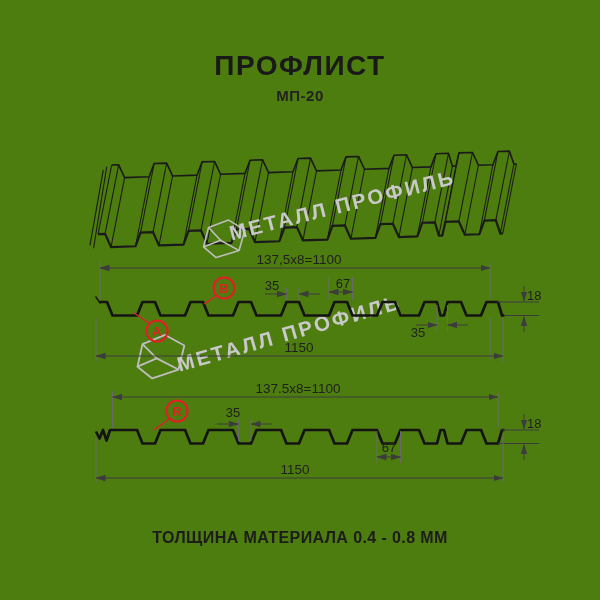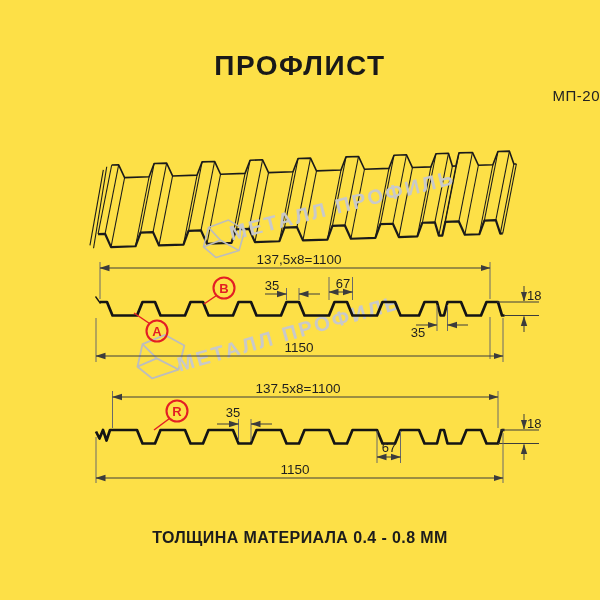--- a/index.html
+++ b/index.html
@@ -1,23 +1,23 @@
 <!DOCTYPE html>
 <html><head>
 <meta charset="utf-8">
 <style>
   html,body{margin:0;padding:0;background:#fff;}
-  .stage{position:relative;width:600px;height:600px;background:#fde047;overflow:hidden;
+  .stage{position:relative;width:600px;height:600px;background:#4d7c0f;overflow:hidden;
          font-family:"Liberation Sans",sans-serif;}
   .page-title{position:absolute;top:50px;left:0;width:600px;text-align:center;
 0              font-size:28px;font-weight:800;letter-spacing:1.5px;color:#191919;}
   .page-title{position:absolute;top:50px;left:0;width:600px;text-align:center;
               font-size:28px;font-weight:800;letter-spacing:1.5px;color:#191919;}
-  .page-subtitle{position:absolute;top:87px;left:0;width:600px;text-align:right;
-              font-size:15px;font-weight:400;letter-spacing:0.5px;color:#222222;}
+  .page-subtitle{position:absolute;top:87px;left:0;width:600px;text-align:center;
+              font-size:15px;font-weight:700;letter-spacing:0.5px;color:#222222;}
   .footer-note{position:absolute;top:529px;left:0;width:600px;text-align:center;
               font-size:16px;font-weight:700;letter-spacing:0.4px;color:#1c1c1c;}
   svg{position:absolute;left:0;top:0;}
   .profline{fill:none;stroke:#141414;stroke-width:2.7;stroke-linejoin:round;}
   .sheetline{fill:none;stroke:#1a1a1a;stroke-linejoin:round;}
   .dim{stroke:#3c3c3c;stroke-width:1;fill:none;}
   .ext{stroke:#6a6a6a;stroke-width:1;fill:none;}
   .dt{font:13.5px "Liberation Sans",sans-serif;fill:#1f1f1f;}
   .dts{font:13px "Liberation Sans",sans-serif;fill:#1f1f1f;}
   .callout-circle{fill:none;stroke:#e31e24;stroke-width:2.1;}

